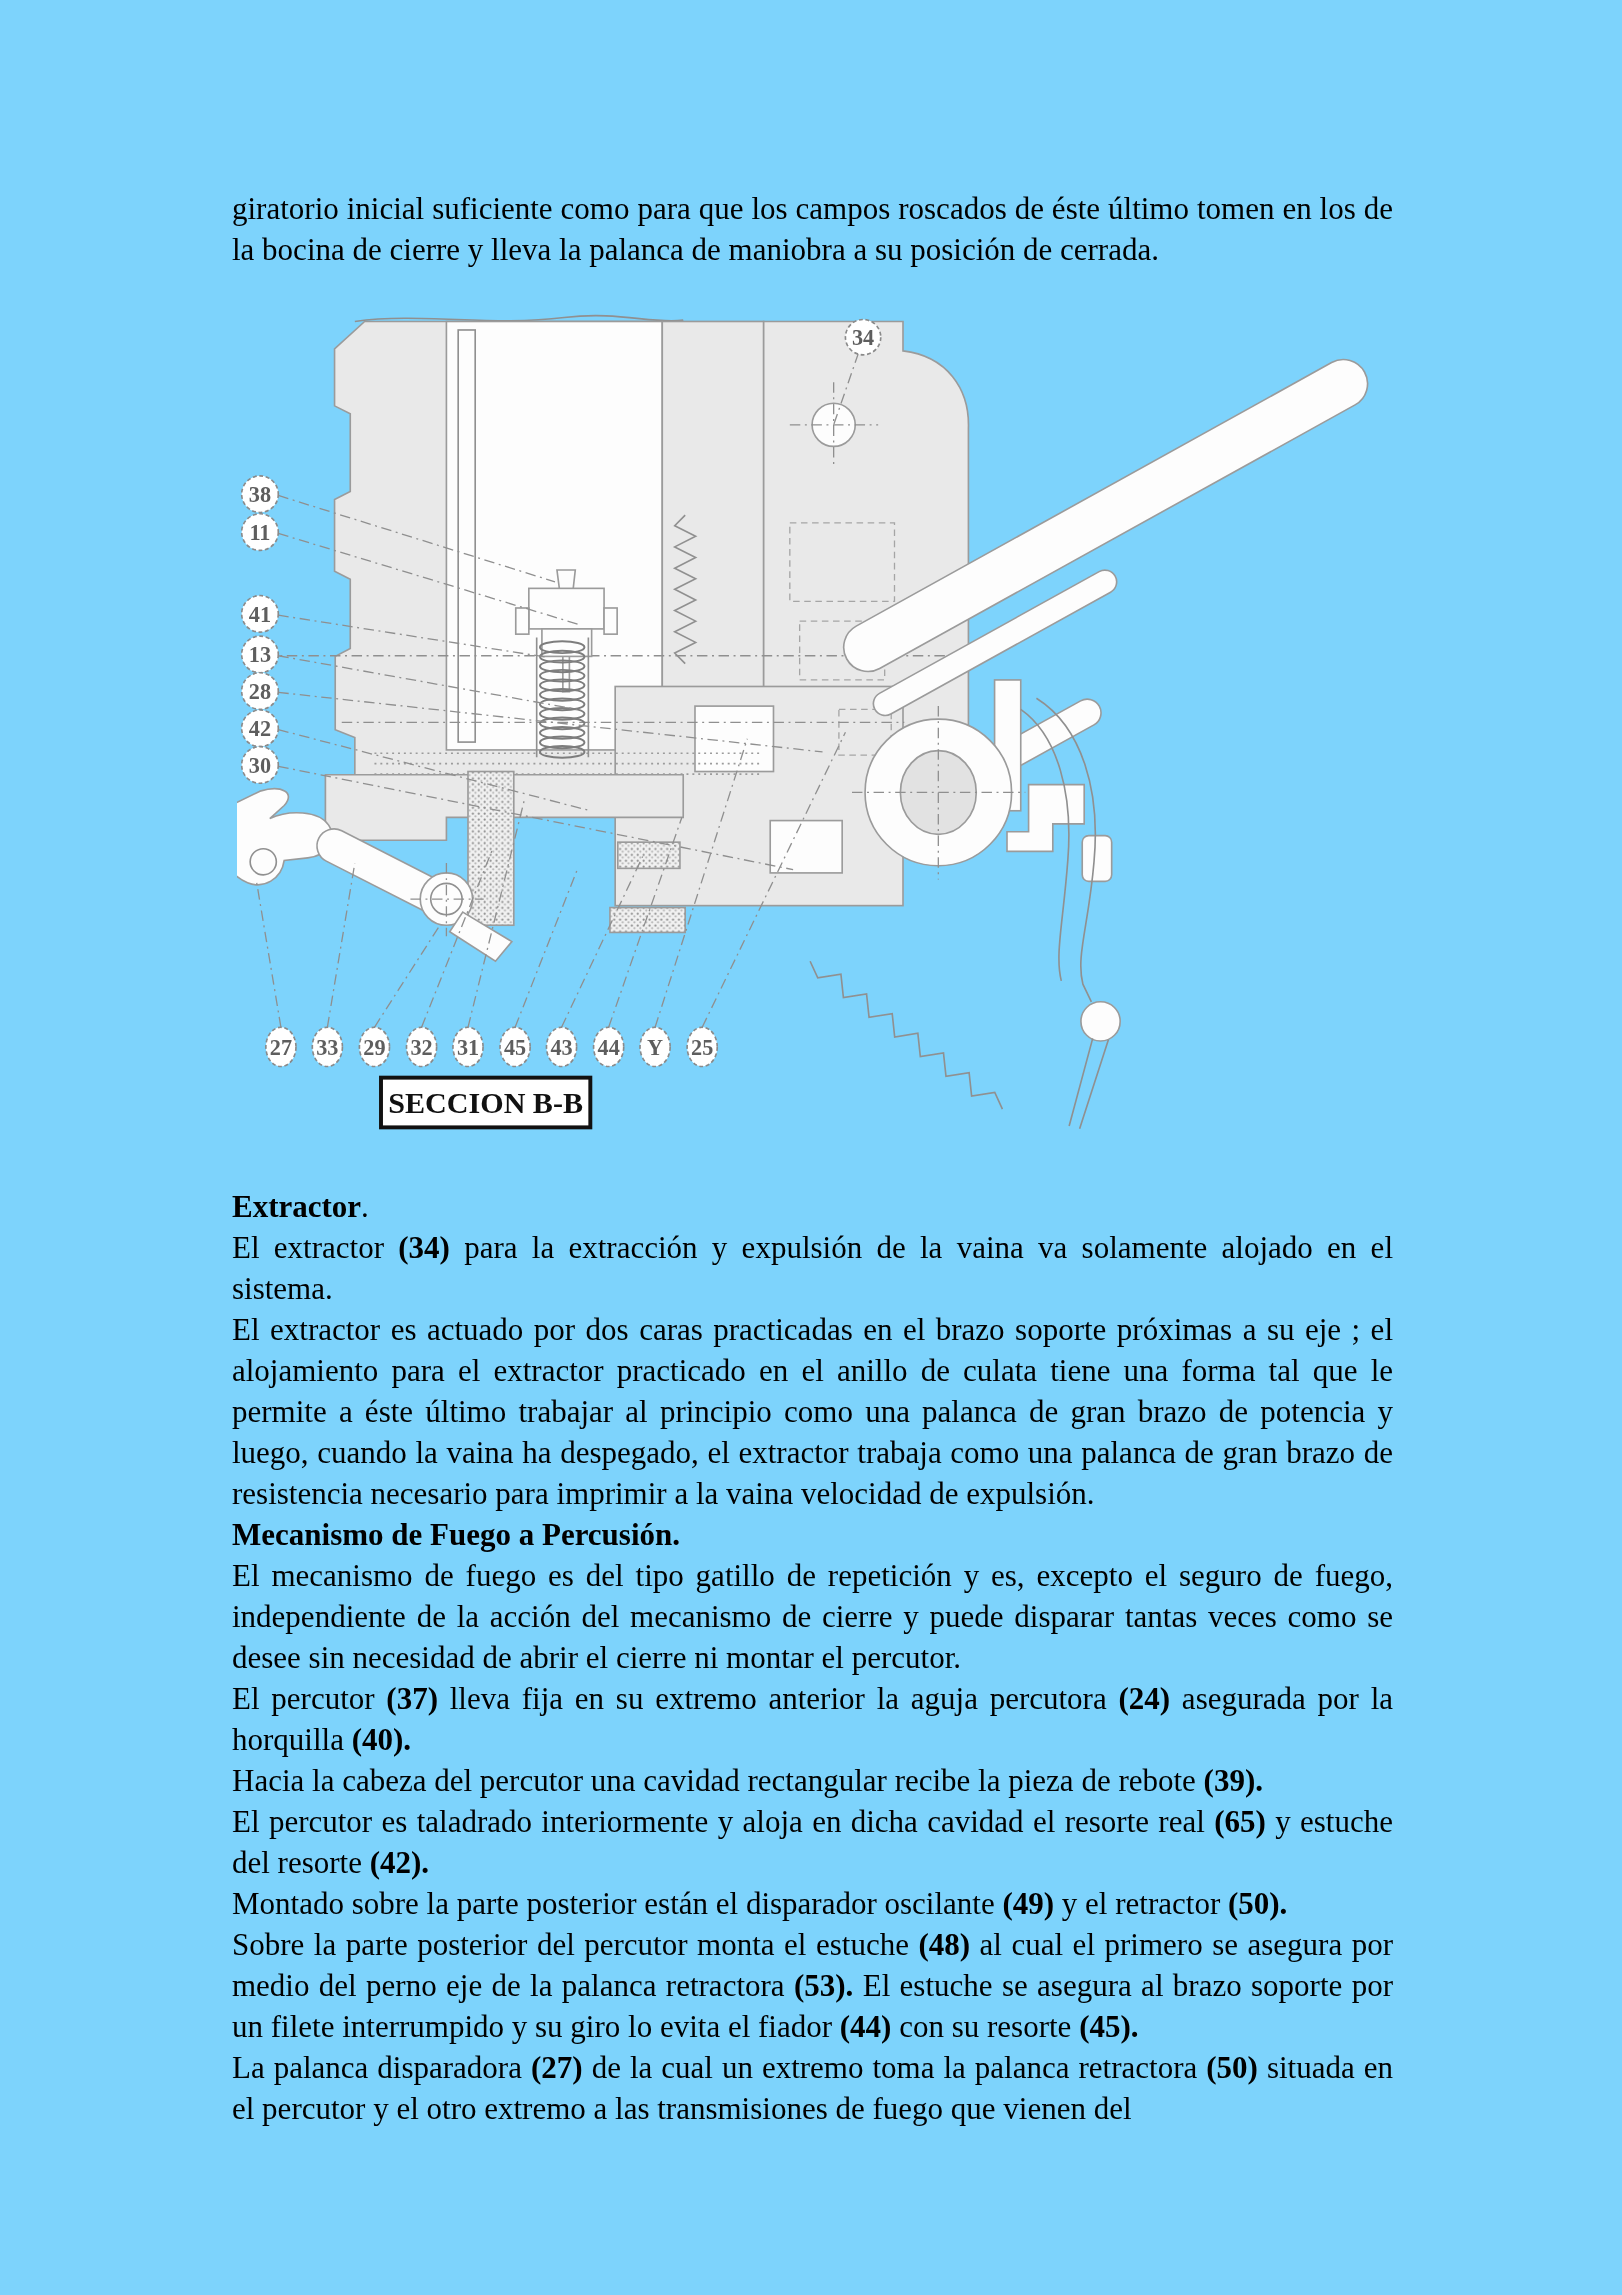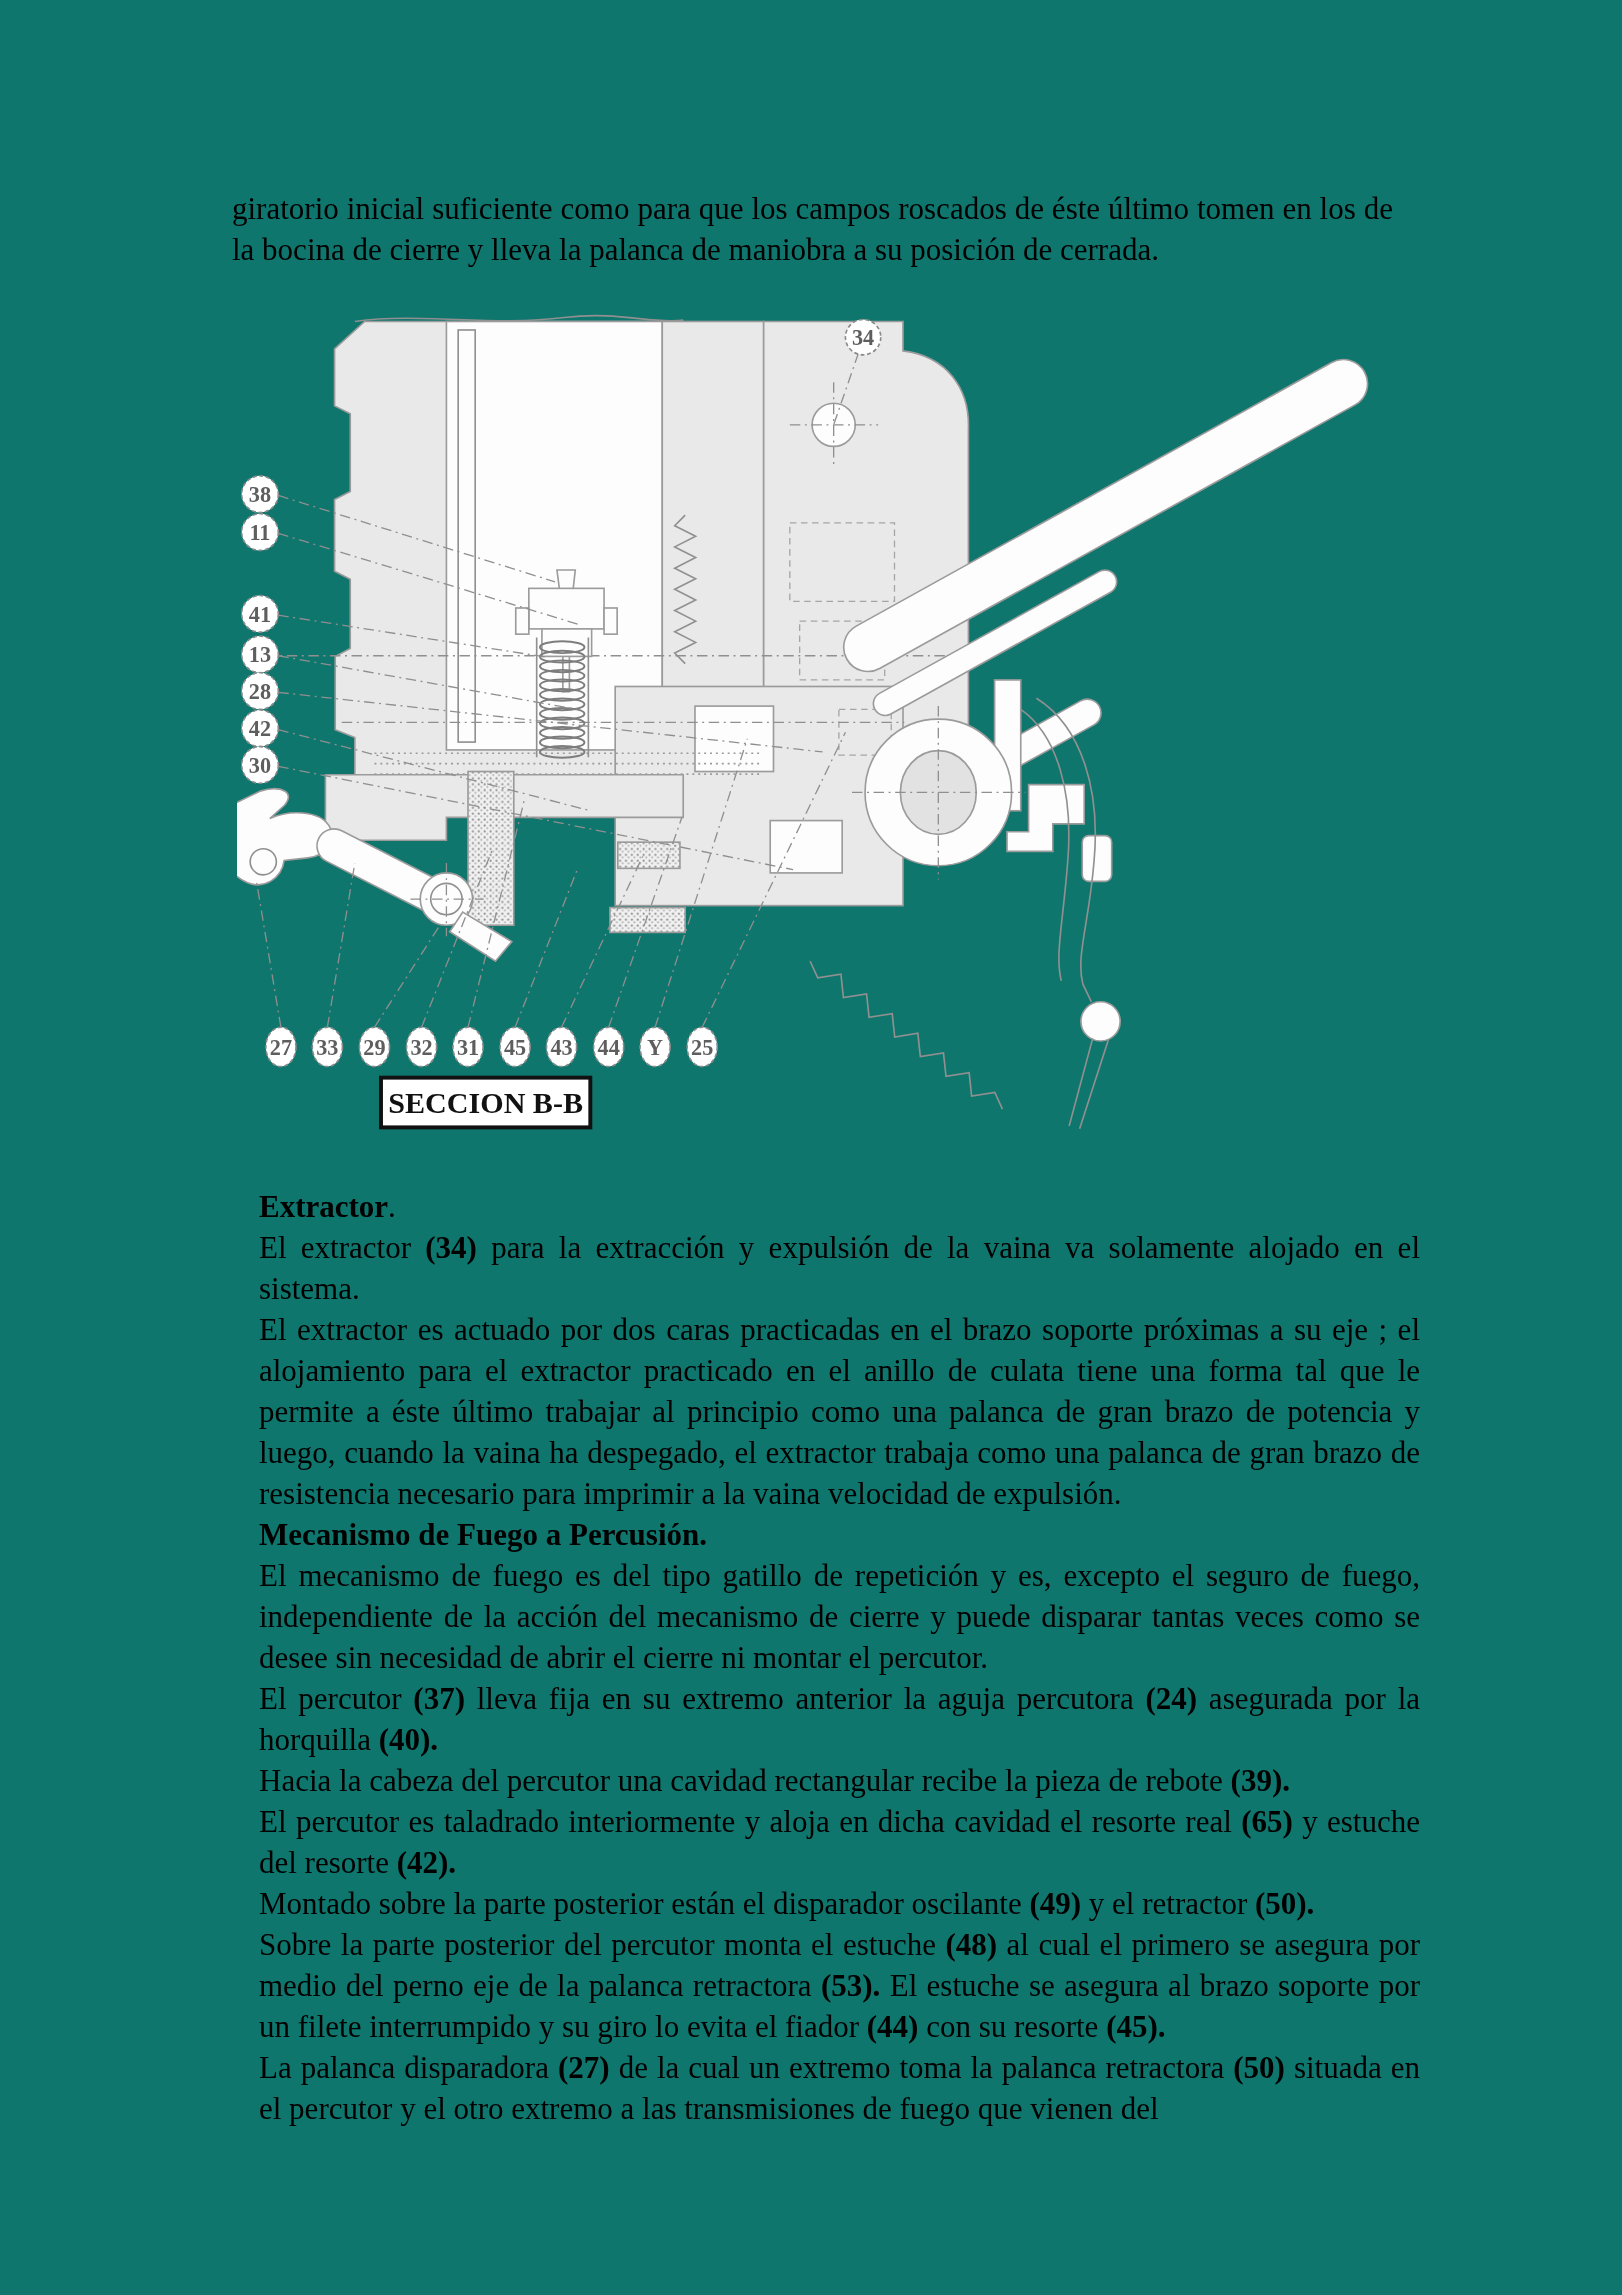--- a/index.html
+++ b/index.html
@@ -1,24 +1,24 @@
 <!DOCTYPE html>
 <html lang="es" style="font-size:10.5px"><head>
 <meta charset="utf-8">
 <style>
   html,body{margin:0;padding:0;}
   body{
     width:1623px;height:2295px;position:relative;background:#ffffff;
     font-family:"Liberation Serif", serif;color:#000;
     -webkit-font-smoothing:antialiased;
   }
-  .page{position:absolute;inset:0;background:#0f766e;}
+  .page{position:absolute;inset:0;background:#7dd3fc;}
   .textcol{position:absolute;left:232px;width:1161px;}
   .intro{top:188px;}
-  .bodycol{top:1186px;margin-left:27px;}
+  .bodycol{top:1186px;}
   p.para{margin:0;font-size:31px;line-height:41px;text-align:justify;}
   p.para.last-open{text-align:justify;}
   h2.head{margin:0;font-size:31px;line-height:41px;font-weight:normal;text-align:left;}
   h2.head .bseg{font-weight:bold;}
   .bseg{font-weight:bold;}
   .gap-before{margin-top:41px;}
   figure.diagram{position:absolute;left:237px;top:294px;width:1158px;height:870px;margin:0;}
   svg{display:block;width:100%;height:100%;}
   
   .ink{stroke:#909090;stroke-width:2.5;fill:none;}

